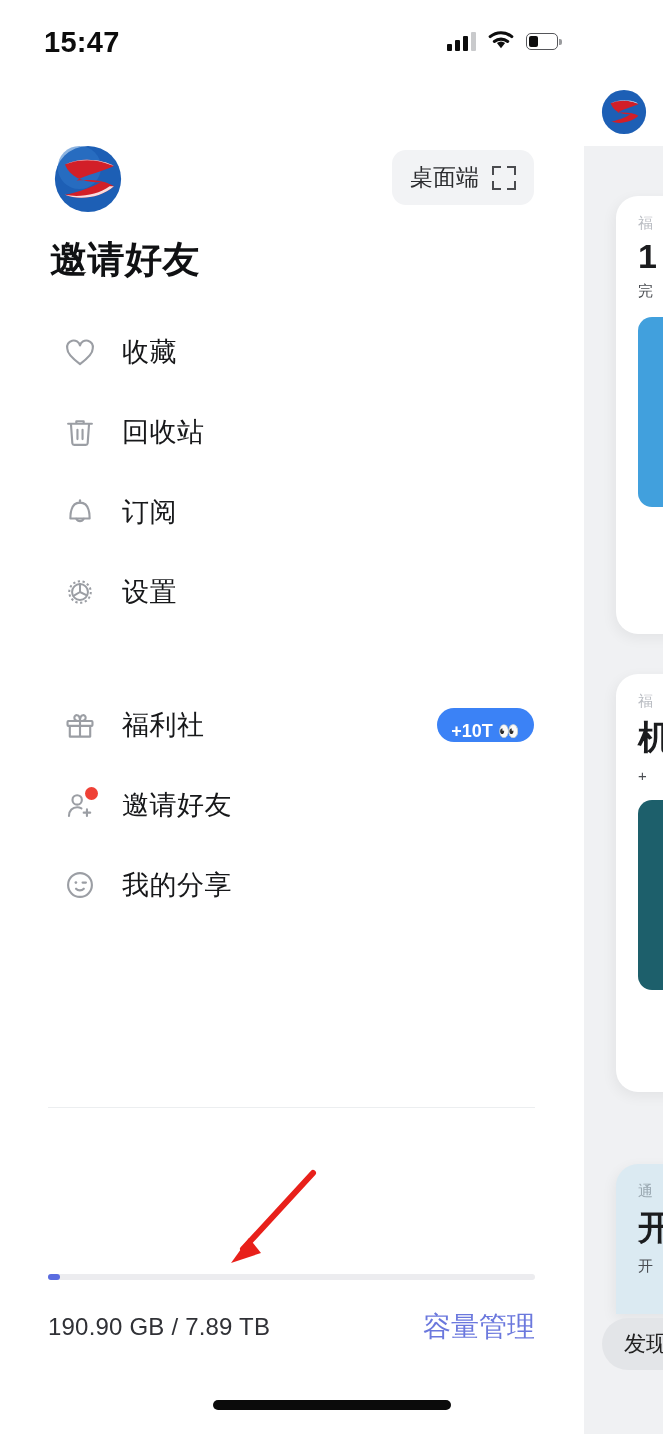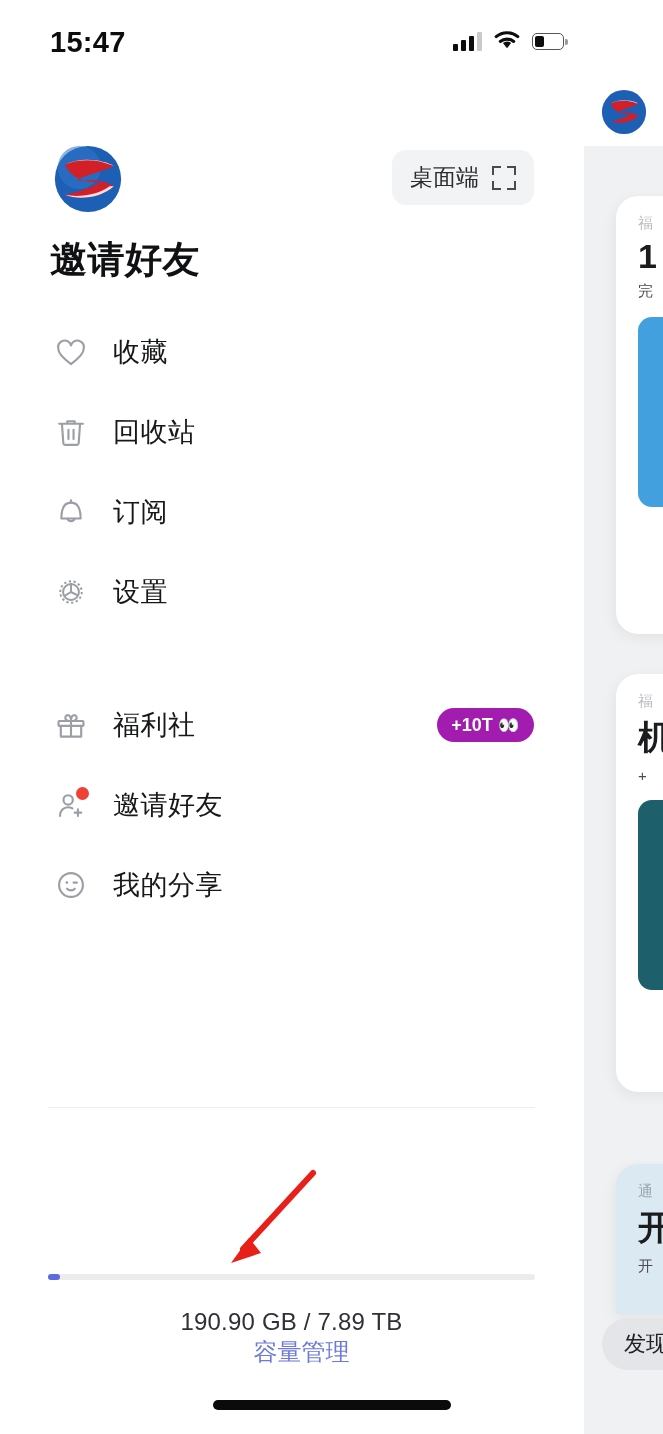--- a/index.html
+++ b/index.html
@@ -48,21 +48,21 @@
   }
 
   
   .drawer {
     position:absolute; top:0; left:0; width:584px; height:1434px;
     background:#ffffff;
   }
 
   
   .statusbar {
-    position:absolute; top:0; left:0; width:584px; height:74px;margin-left:6px;
+    position:absolute; top:0; left:0; width:584px; height:74px;
   }
   .status-time {
     position:absolute; left:44px; top:26px;
     font-size:29px; font-weight:600; color:#0d0d0d; letter-spacing:.3px;
   }
   .status-icons {
     position:absolute; right:26px; top:28px;
     display:flex; align-items:center; gap:11px; height:26px;
   }
   .sig { display:flex; align-items:flex-end; gap:3px; height:20px;}
@@ -96,21 +96,21 @@
   .scan-ic span:nth-child(2){ right:0; top:0; border-left:0; border-bottom:0; }
   .scan-ic span:nth-child(3){ left:0; bottom:0; border-right:0; border-top:0; }
   .scan-ic span:nth-child(4){ right:0; bottom:0; border-left:0; border-top:0; }
 
   .username {
     position:absolute; left:50px; top:235px;
     font-size:37px; font-weight:700; color:#101113; letter-spacing:.5px;
   }
 
   
-  .menu { position:absolute; left:0; top:312px; width:584px; }
+  .menu { position:absolute; left:0; top:312px; width:584px;padding-left:9px; }
   .menu-item {
     position:relative; height:80px;
     display:flex; align-items:center; padding-left:54px;
   }
   .m-ic { width:34px; height:34px; position:relative; flex:0 0 34px; }
   .m-ic svg { display:block; width:34px; height:34px; }
   .m-label { margin-left:25px; font-size:27px; color:#17181a; letter-spacing:.5px; }
   .badge {
     position:absolute; right:50px; top:50%; transform:translateY(-50%);
     height:34px; padding:0 14px; border-radius:17px;
@@ -127,24 +127,23 @@
     background:#eceef0;
   }
 
   
   .storage { position:absolute; left:48px; top:1274px; width:487px; }
   .track { position:relative; width:487px; height:6px; background:#ececef; border-radius:3px; }
   .fill { position:absolute; left:0; top:0; height:6px; border-radius:3px; }
   .stor-row {
     display:flex; justify-content:space-between; align-items:center;
     margin-top:28px;
-    flex-direction:column;
   }
   .stor-text { font-size:24px; color:#303136; letter-spacing:.2px; }
-  .stor-link { font-size:24px;margin-left:20px; }
+  .stor-link { font-size:28px;margin-left:20px; }
 
   
   .arrow { position:absolute; left:215px; top:1165px; width:110px; height:110px; pointer-events:none; }
 
   
   .home-ind {
     position:absolute; left:213px; bottom:24px;
     width:238px; height:10px; background:#0b0b0b; border-radius:5px;
   }
 </style>
@@ -286,21 +285,21 @@
         <span class="m-ic">
           <svg viewBox="0 0 24 24" fill="none" stroke="#9b9ea4" stroke-width="1.5">
             <rect x="3.2" y="9.2" width="17.6" height="3.4" rx="0.6"></rect>
             <path d="M4.8 12.6 V20.2 h14.4 V12.6" stroke-linejoin="round"></path>
             <path d="M12 9.2 V20.2"></path>
             <path d="M12 9.2 C10.4 9.2 8 8.8 8 6.8 C8 5.5 9.2 4.8 10.2 5.2 C11.3 5.6 12 7.4 12 9.2Z" stroke-linejoin="round"></path>
             <path d="M12 9.2 C13.6 9.2 16 8.8 16 6.8 C16 5.5 14.8 4.8 13.8 5.2 C12.7 5.6 12 7.4 12 9.2Z" stroke-linejoin="round"></path>
           </svg>
         </span>
         <span class="m-label">福利社</span>
-        <span class="badge" id="welfare-badge" style="background: #a21caf;">
+        <span class="badge" id="welfare-badge" style="background: #3b82f6; align-items: flex-end;">
           <span>+10T</span>
           <span class="eyes">👀</span>
         </span>
       </div>
 
       <div class="menu-item">
         <span class="m-ic">
           <svg viewBox="0 0 24 24" fill="none" stroke="#9b9ea4" stroke-width="1.5">
             <circle cx="10" cy="8.4" r="3.3"></circle>
             <path d="M4.2 19.8 C4.2 15.9 6.8 13.6 10 13.6 c1.1 0 2.1.3 3 .8" stroke-linecap="round"></path>

